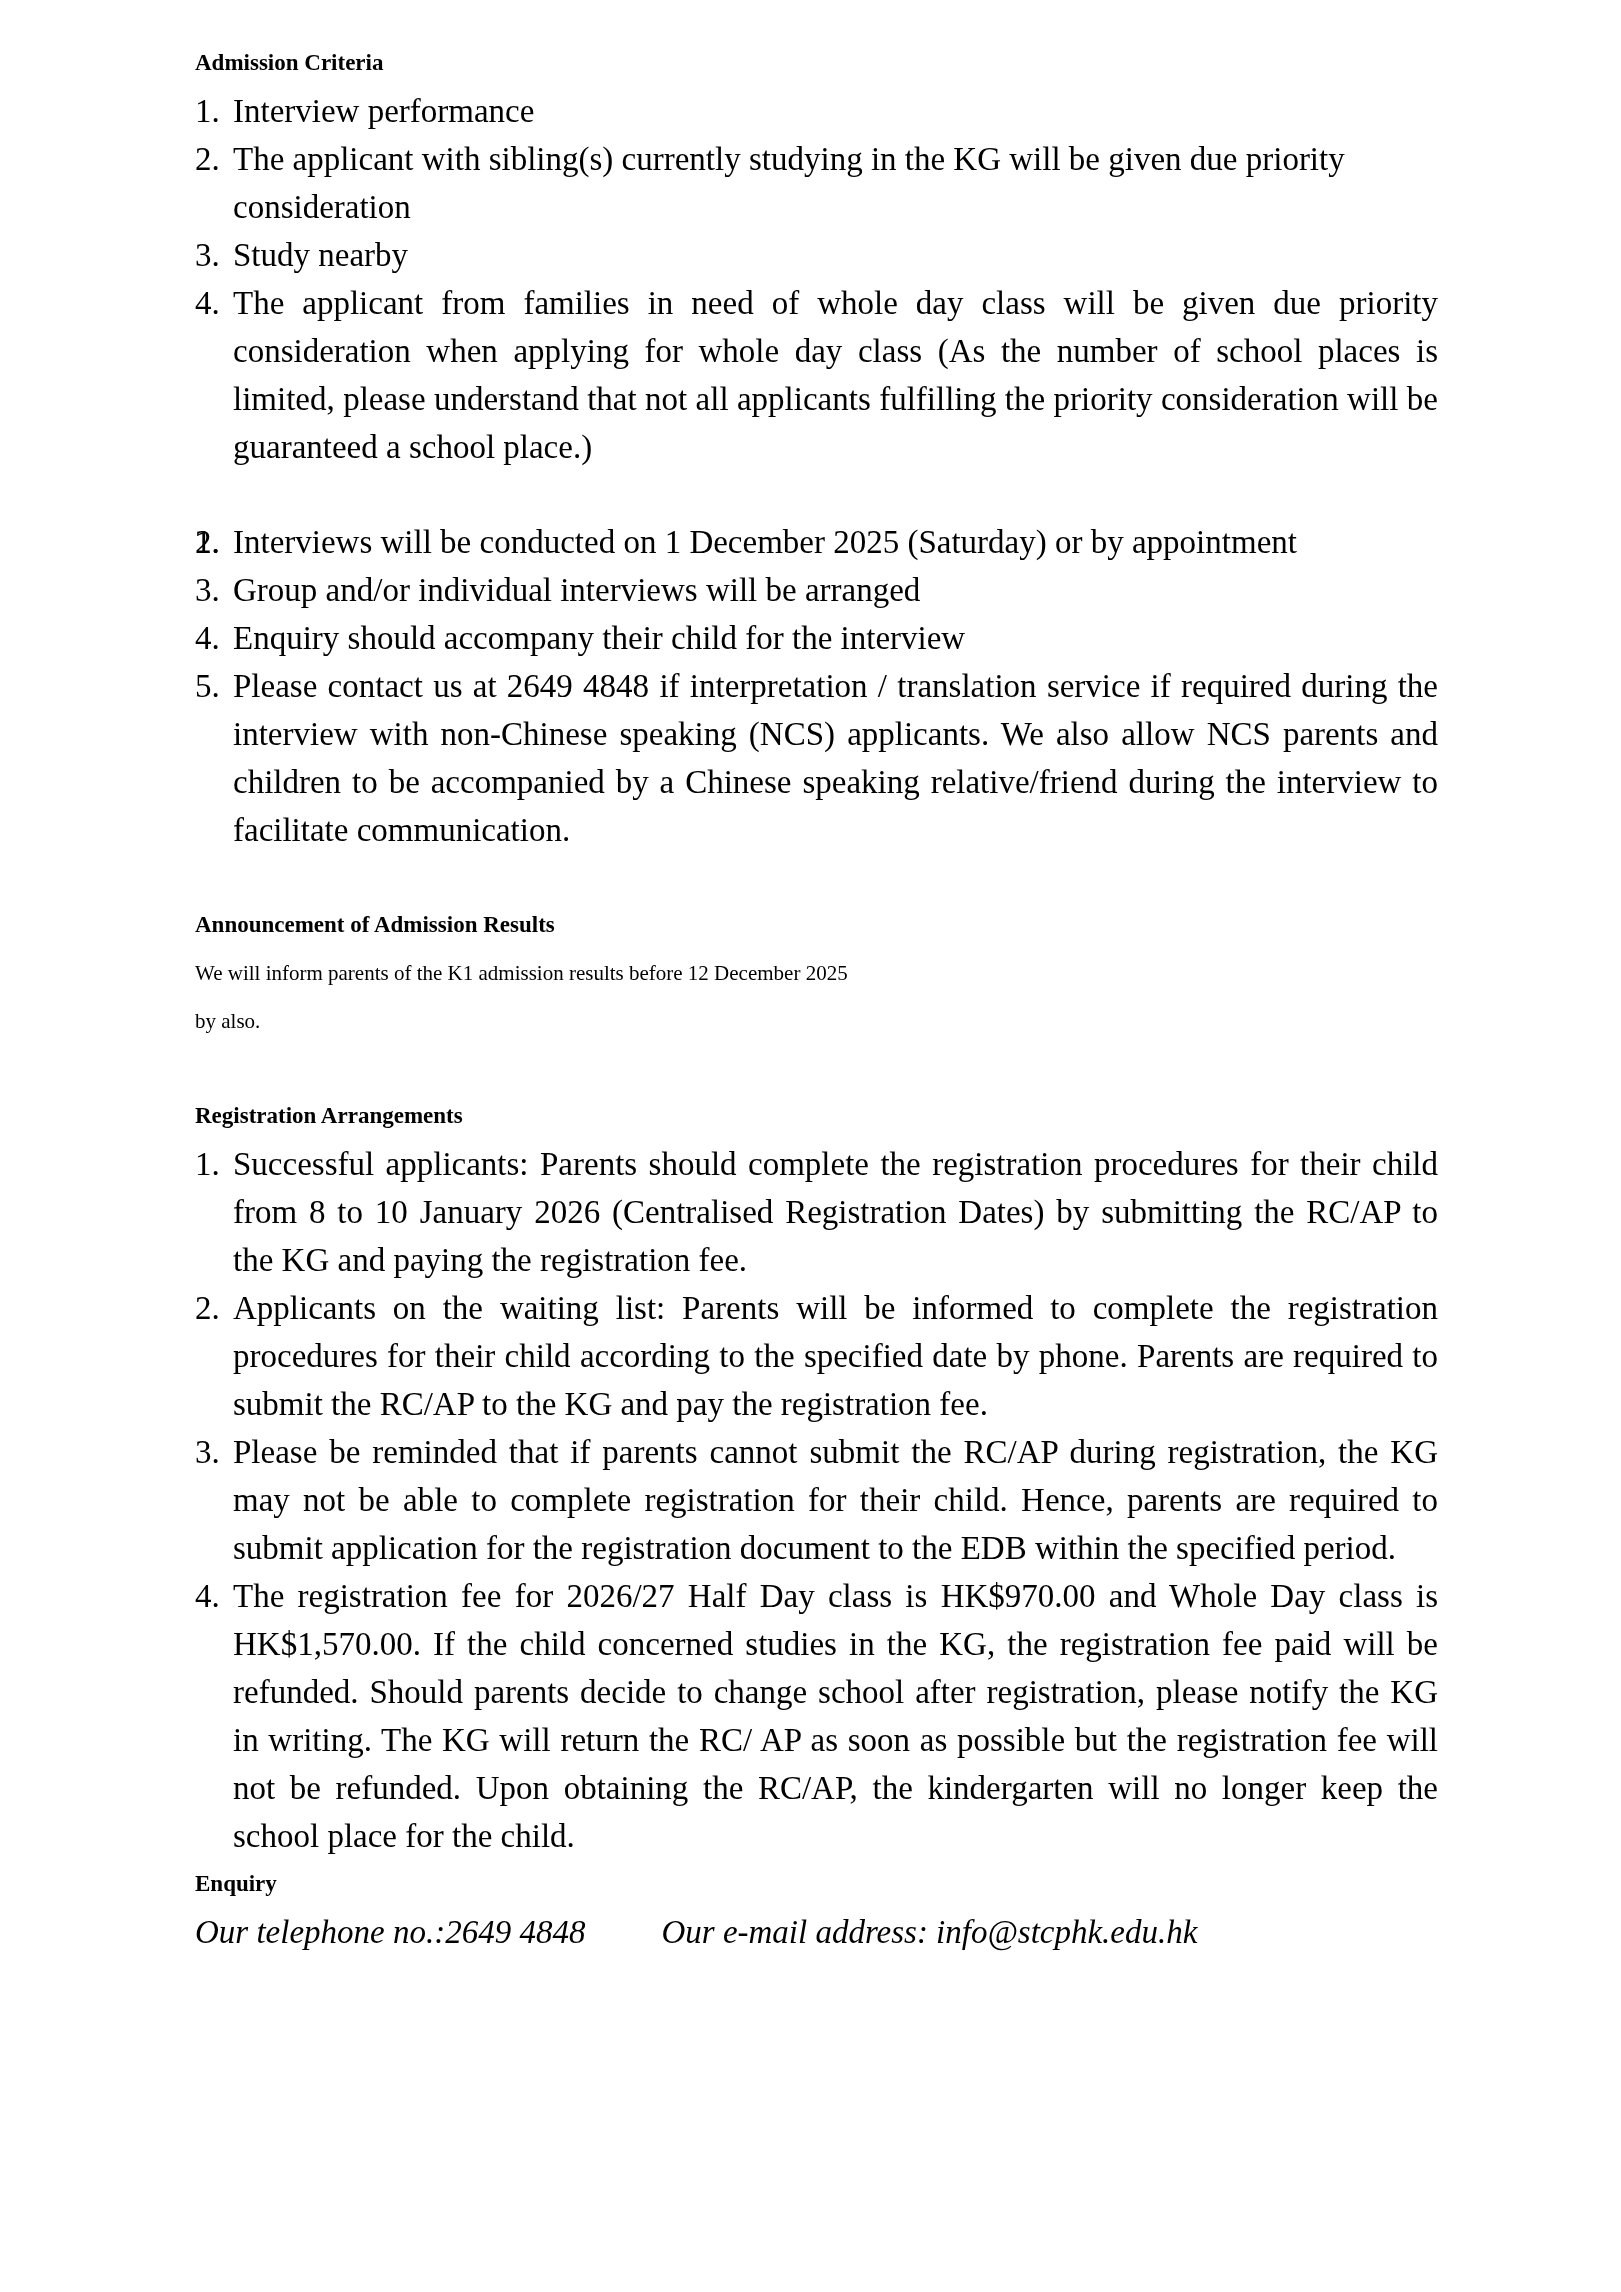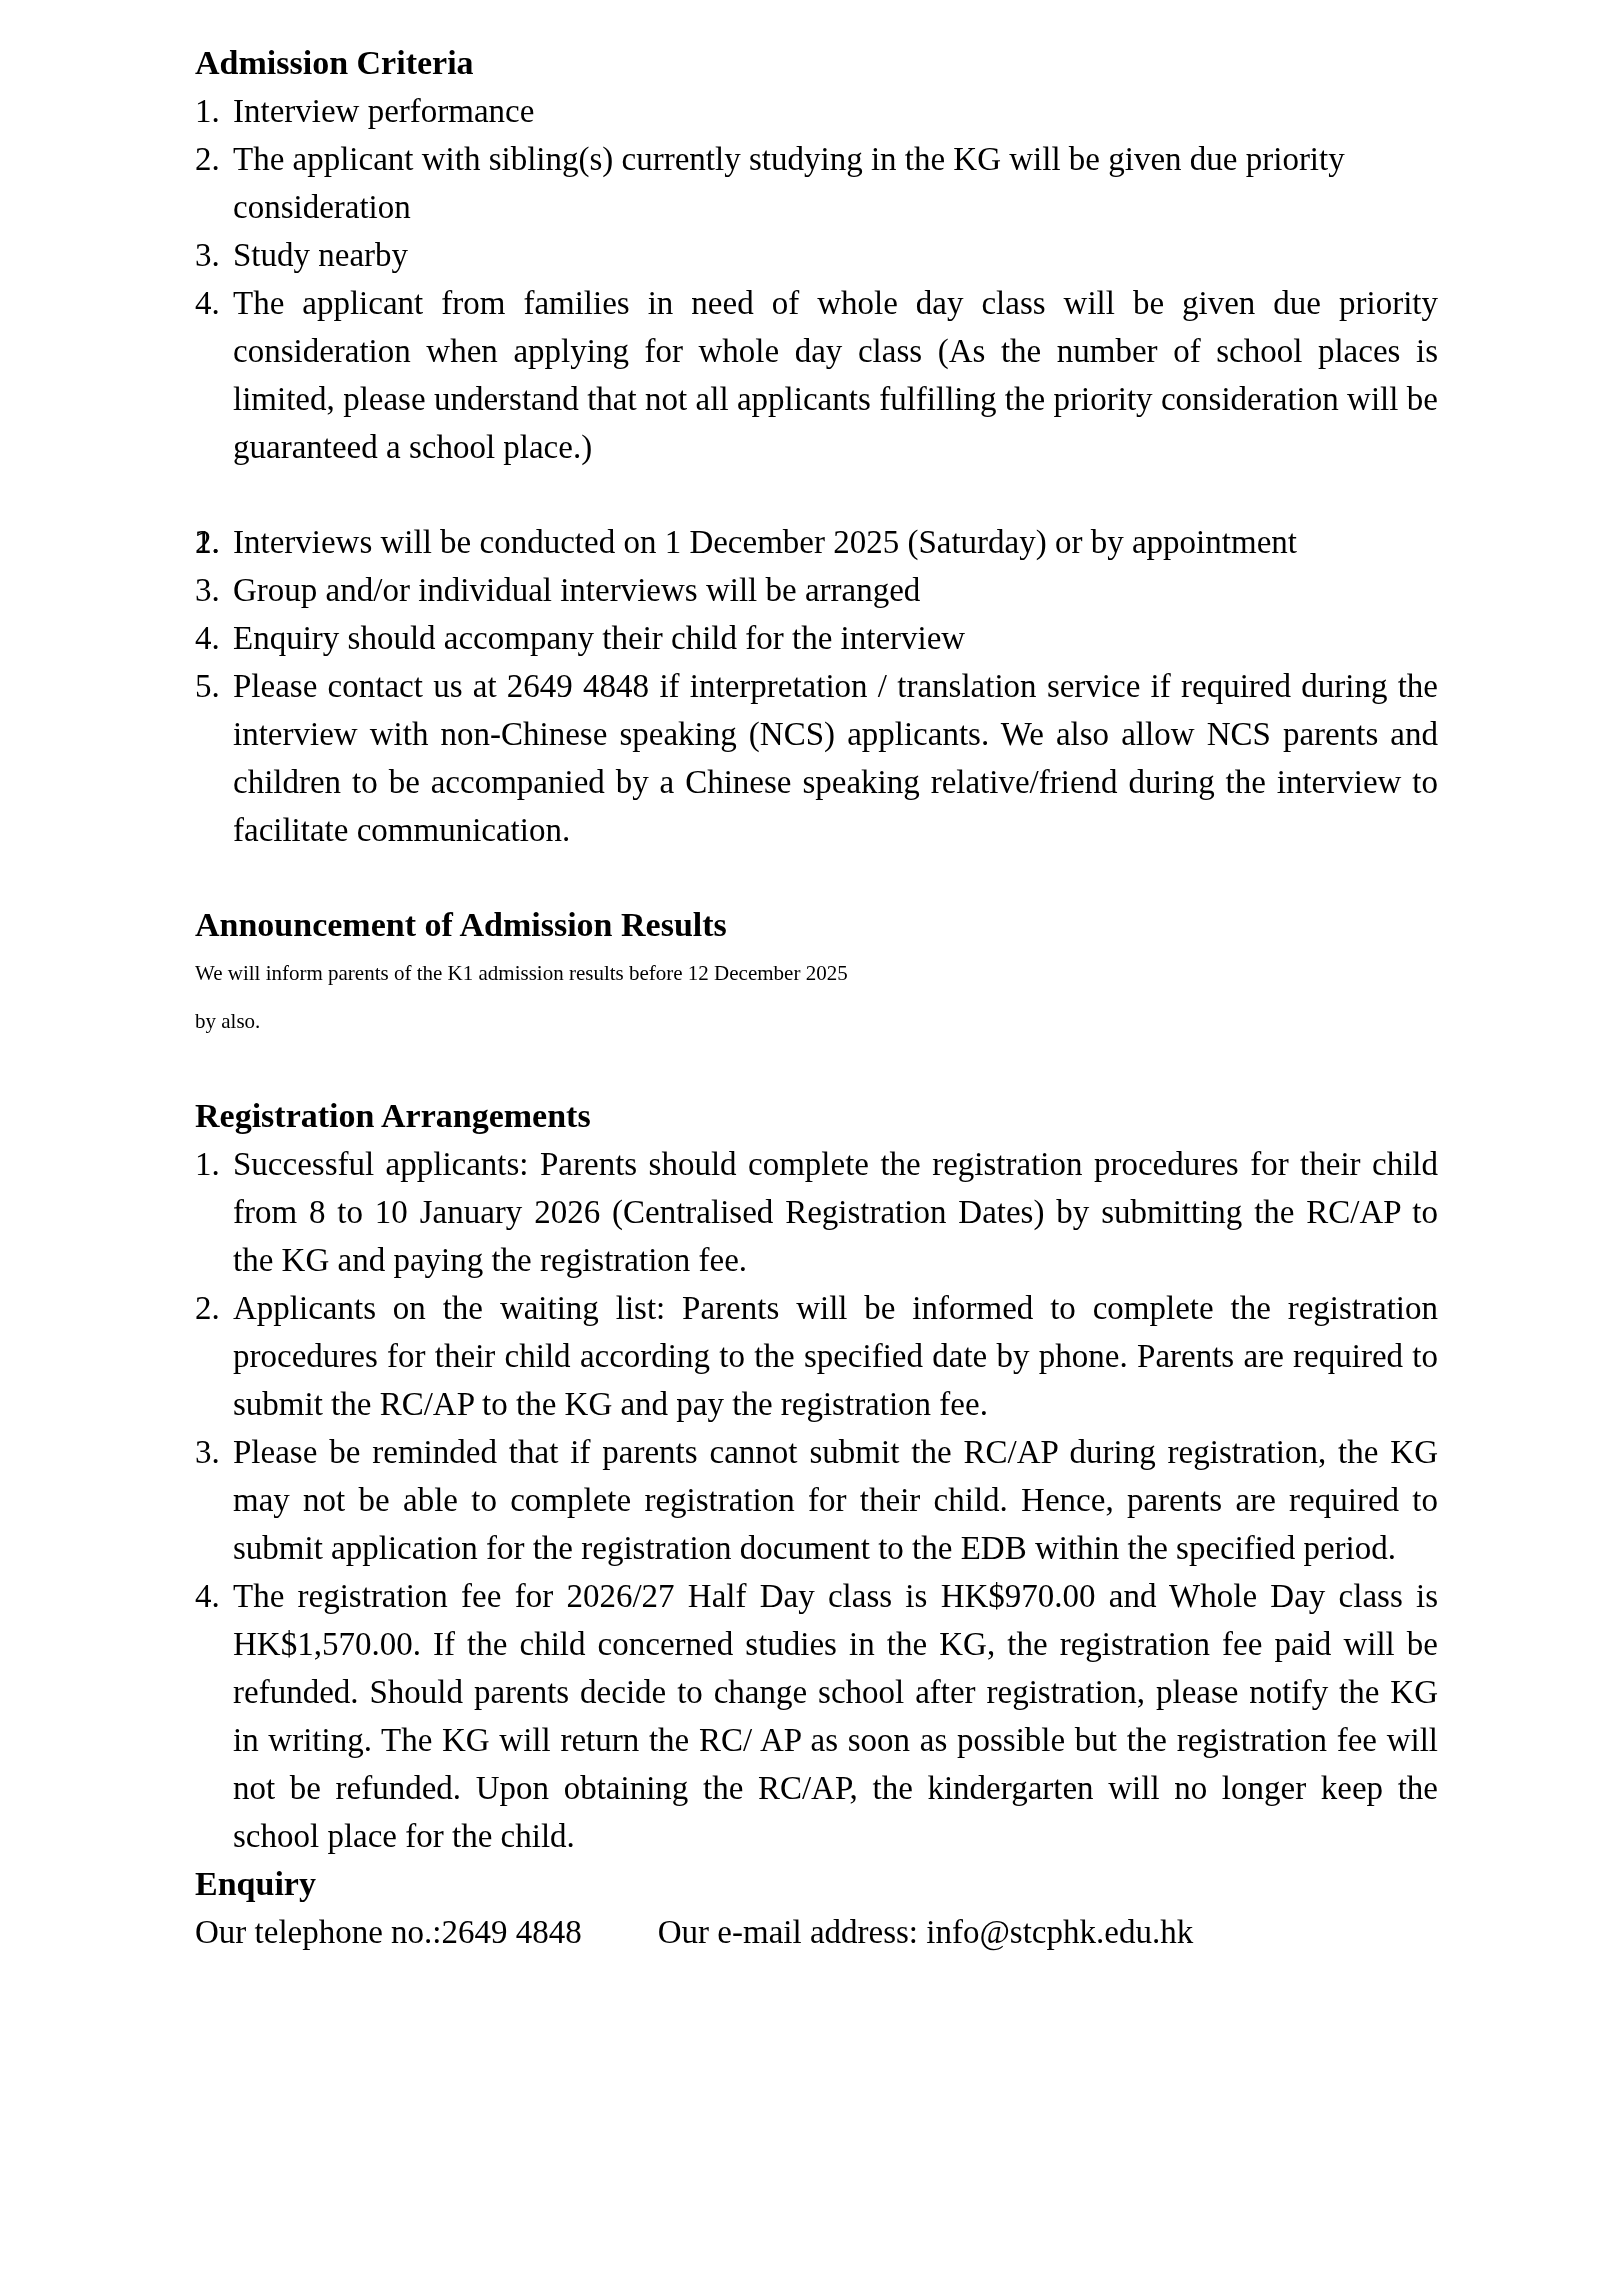--- a/index.html
+++ b/index.html
@@ -22,21 +22,21 @@
       width: 1243px;
     }
     .section {
       margin: 0;
     }
     .section + .section {
       margin-top: 47px;
     }
     .heading {
       font-weight: bold;
-      font-size: 34px;
+      font-size: 23px;
       line-height: 48px;
       margin: 0;
     }
     .para {
       font-size: 21px;
       line-height: 48px;
       margin: 0;
     }
     ol.items {
       list-style: none;
@@ -59,20 +59,21 @@
     #registration {
       margin-top: 47px;
     }
     #enquiry {
       margin-top: 0;
     }
     .contact-row {
       font-size: 33px;
       line-height: 48px;
       white-space: nowrap;
+      font-style: italic;
     }
     .contact-row .email {
       margin-left: 76px;
     }
   </style>
 </head>
 <body>
 
 <div class="page">
 

